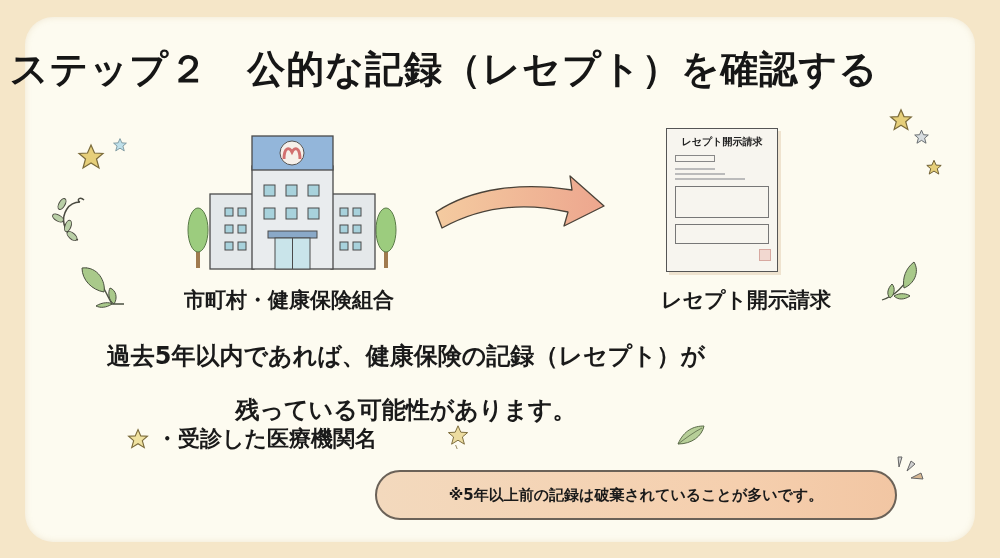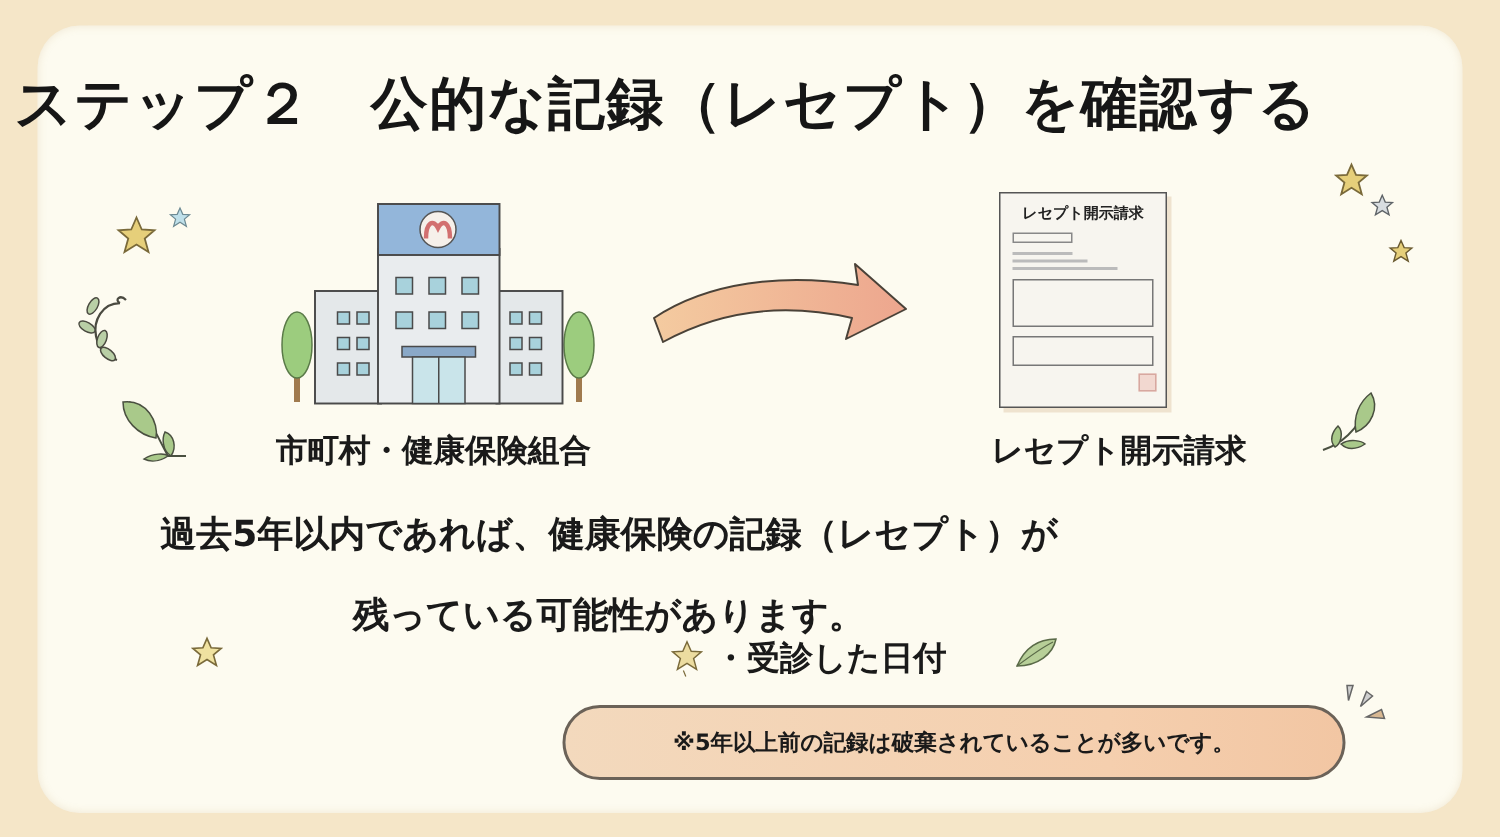--- a/index.html
+++ b/index.html
@@ -145,27 +145,27 @@
 </div>
 <div class="label" style="left:661px;top:286px">レセプト開示請求</div>
 
 <div class="main-text" style="top:340px">過去5年以内であれば、健康保険の記録（レセプト）が</div>
 <div class="main-text" style="top:394px">残っている可能性があります。</div>
 
 <div class="bullet" style="left:126px">
   <svg width="24" height="22" viewBox="0 0 30 28">
     <polygon points="15,2 18.5,10 27,10.5 20.5,16 23,25 15,20 7,25 9.5,16 3,10.5 11.5,10" fill="#f0e2a0" stroke="#7a6a3a" stroke-width="1.4"></polygon>
   </svg>
+  <span>・受診した医療機関名</span>
 </div>
 <div class="bullet" style="left:446px">
   <svg width="24" height="26" viewBox="0 0 30 32">
     <polygon points="15,2 18.5,10 27,10.5 20.5,16 23,25 15,20 7,25 9.5,16 3,10.5 11.5,10" fill="#ecdca0" stroke="#7a6a3a" stroke-width="1.2"></polygon>
     <path d="M12,26 L14,31" stroke="#7a6a3a" stroke-width="1"></path>
   </svg>
-  <span>・受診した日付</span>
 </div>
 <div class="bullet" style="left:676px">
   <svg width="30" height="22" viewBox="0 0 30 22">
     <path d="M2,20 C8,6 18,2 28,2 C26,12 16,20 2,20 Z" fill="#b7cf98" stroke="#5a6a48" stroke-width="1"></path>
     <path d="M2,20 C10,14 18,8 26,4" fill="none" stroke="#5a6a48" stroke-width="0.8"></path>
   </svg>
 </div>
 
 <div class="note">
   <span>※5年以上前の記録は破棄されていることが多いです。</span>

